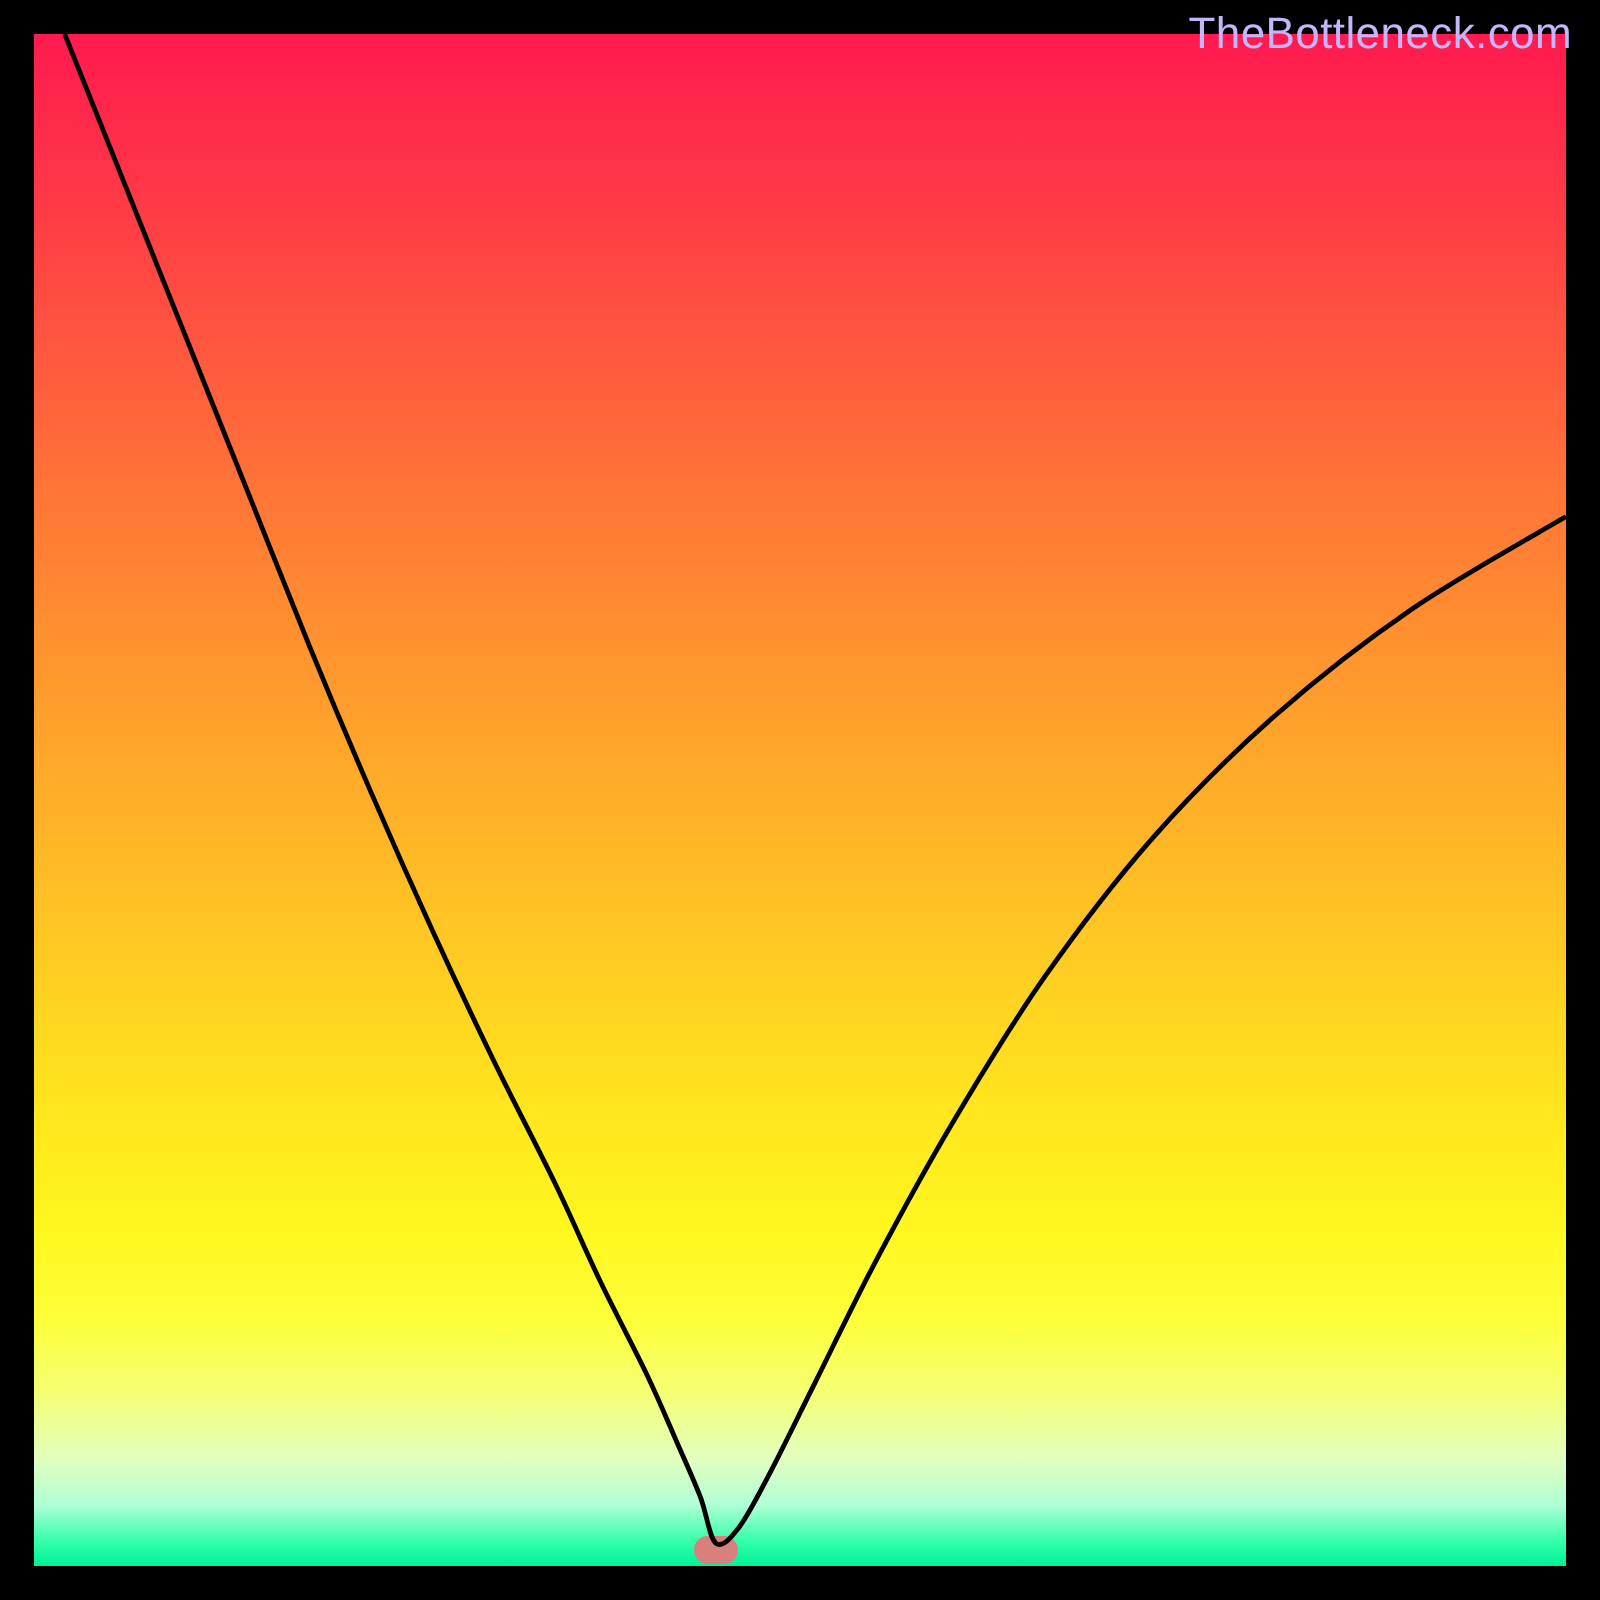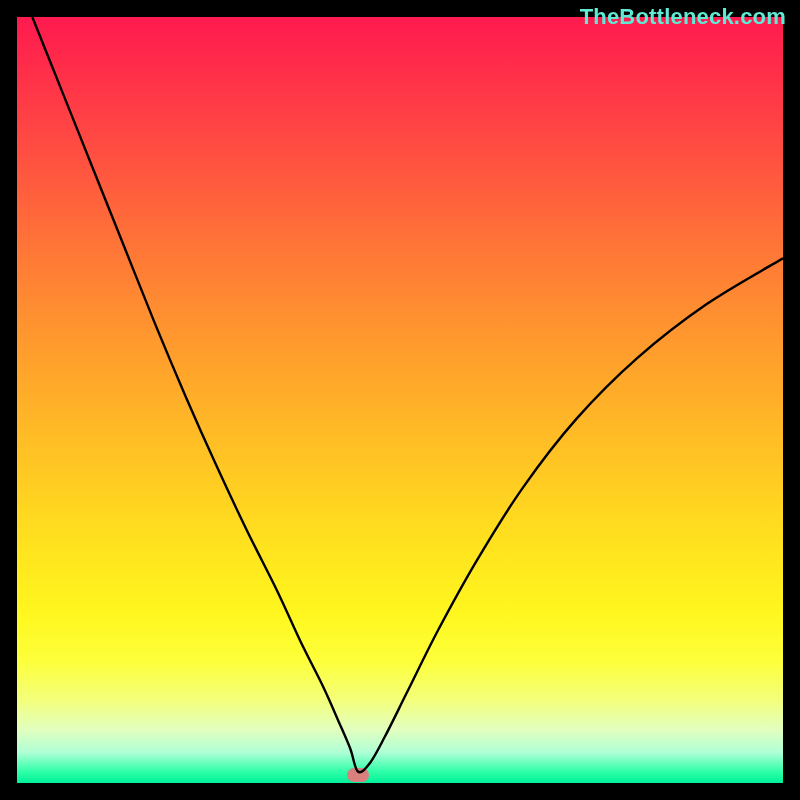--- a/index.html
+++ b/index.html
@@ -8,23 +8,23 @@
     width: 800px;
     height: 800px;
     background: #000;
     overflow: hidden;
     font-family: Arial, Helvetica, sans-serif;
   }
   .watermark {
     position: absolute;
     top: 4px;
     right: 14px;
-    color: #5eead4;
+    color: #c4b5fd;
     font-size: 22px;
-    font-weight: 700;
+    font-weight: 400;
     letter-spacing: 0.2px;
     z-index: 30;
     user-select: none;
   }
   .plot-frame {
     position: absolute;
     left: 17px;
     top: 17px;
     width: 766px;
     height: 766px;

